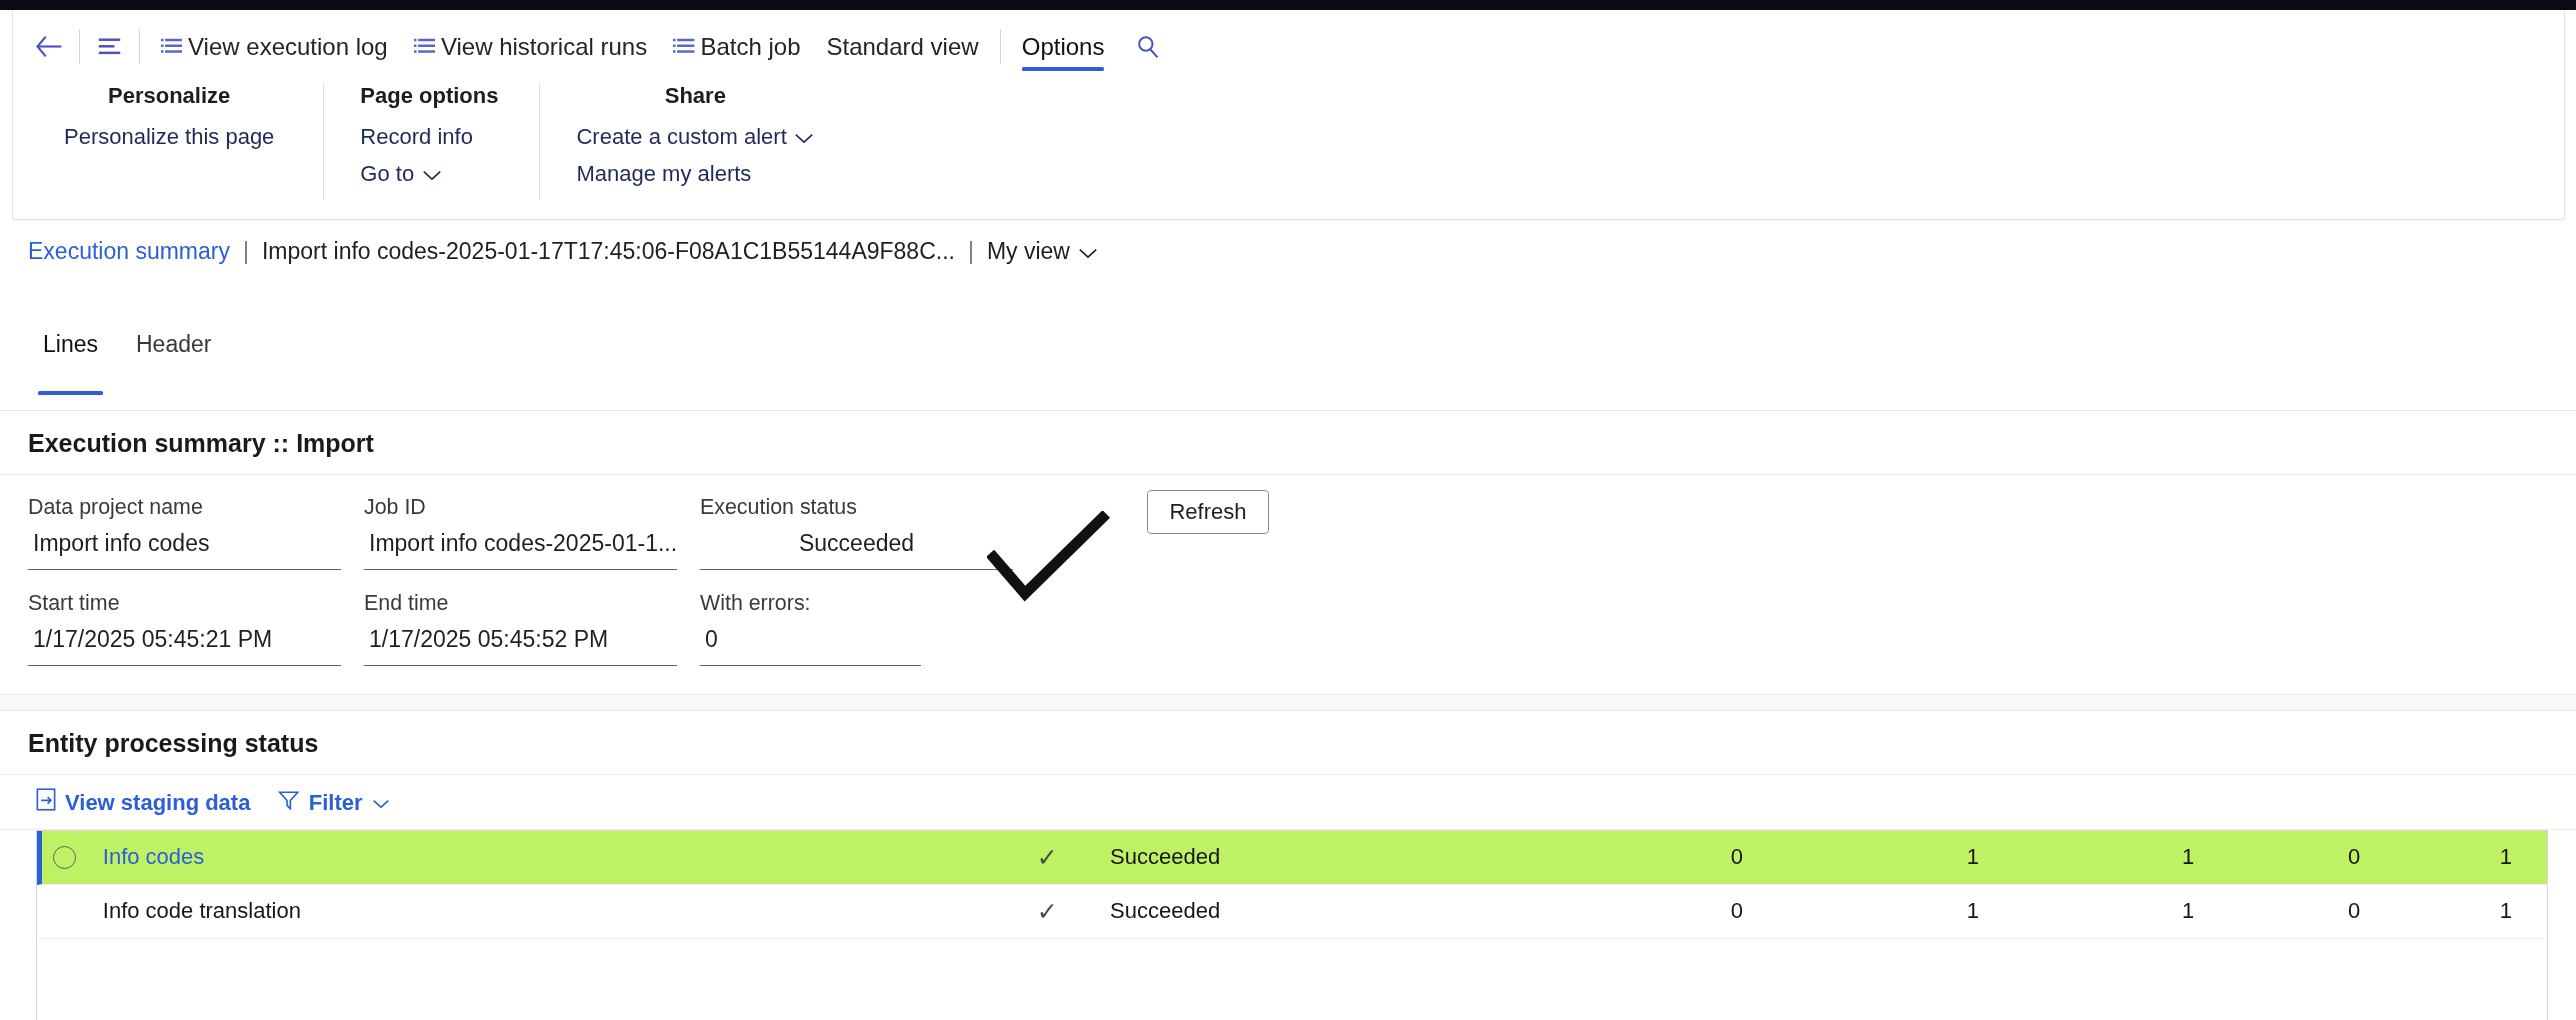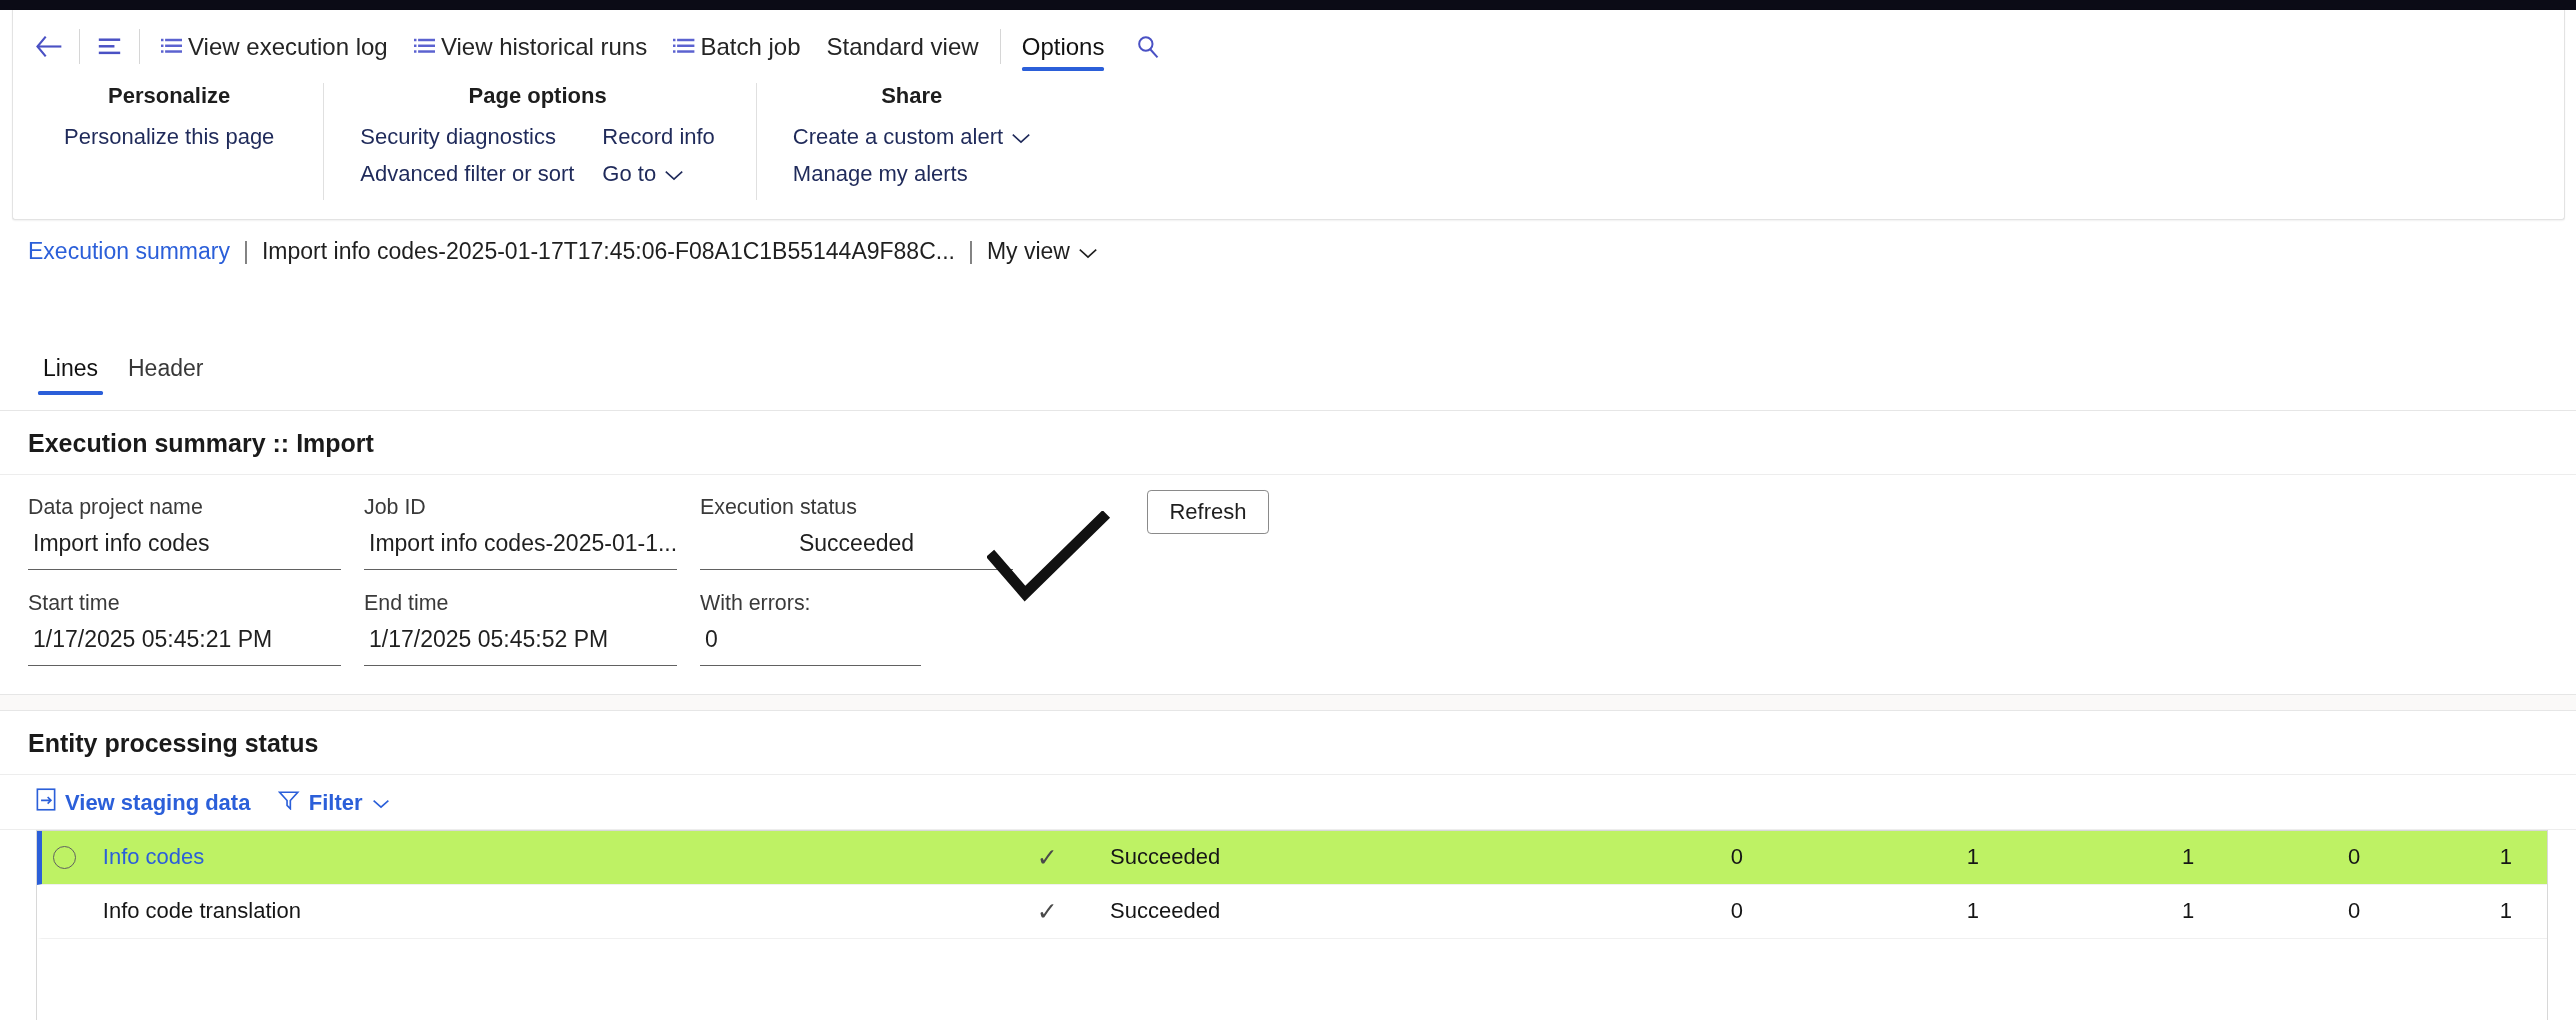--- a/index.html
+++ b/index.html
@@ -92,21 +92,21 @@
     padding: 18px 0 6.6px 28px;
     font-size: 23px;
   }
   .bc-link { color: #2b5fd9; }
   .bc-div { color: #7b7b7b; margin: 0 13px; }
   .bc-text { color: #1f1f1f; }
   .bc-view { color: #1f1f1f; display:flex; align-items:center; gap: 8.2px; }
 
   
   .tabbar {
-    display: flex; align-items: flex-end; gap: 0;
+    display: flex; gap: 8px;
     padding-left: 28px;
     height: 64px;
     margin-top: 59px;
   }
   .tab {
     font-size: 23px;
     color: #383838;
     padding: 0 15px 13px 15px;
     position: relative;
   }
@@ -315,28 +315,20 @@
           <div class="rcmd">
             <span>Personalize this page</span>
           </div>
         </div>
       </div>
     </div>
 
     <div class="rgroup" style="padding-left:36px;padding-right:41px;">
       <div class="rgroup-title">Page options</div>
       <div class="rgroup-cols">
-        <div class="rgroup-col">
-          <div class="rcmd">
-            <span>Security diagnostics</span>
-          </div>
-          <div class="rcmd">
-            <span>Advanced filter or sort</span>
-          </div>
-        </div>
         <div class="rgroup-col">
           <div class="rcmd">
             <span>Record info</span>
           </div>
           <div class="rcmd">
             <span>Go to</span>
             <span>
               <svg width="20" height="11.5" viewBox="0 0 24 14" aria-hidden="true">
                 <path d="M2 2 L12 11 L22 2" fill="none" stroke="#1f2a5a" stroke-width="2"></path>
               </svg>

